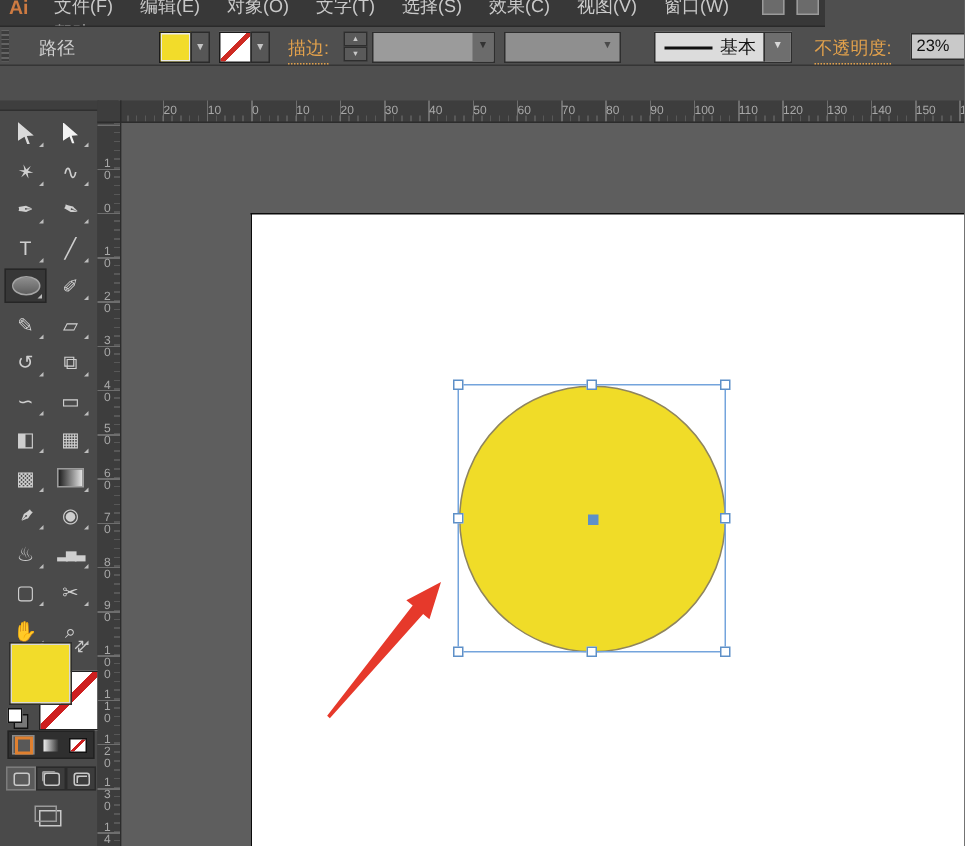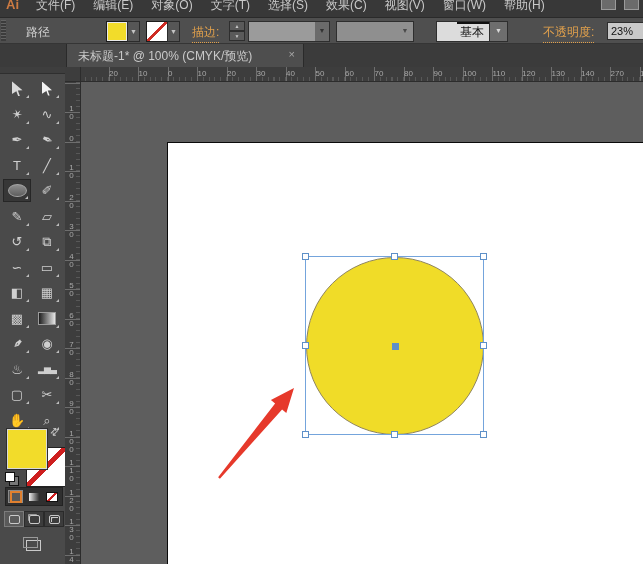--- a/index.html
+++ b/index.html
@@ -1,20 +1,20 @@
 <!DOCTYPE html>
 <html><head>
 <meta charset="utf-8">
 <style>
   html,body{margin:0;padding:0;background:#333;}
   #app{position:relative;width:643px;height:564px;overflow:hidden;
        font-family:"Liberation Sans","DejaVu Sans",sans-serif;
        background:#4F4F4F;user-select:none;}
   
-  #menubar{position:absolute;left:0;top:0;width:643px;height:17px;background:#383838;
+  #menubar{position:absolute;left:0;top:0;width:550px;height:17px;background:#383838;
            overflow:hidden;border-bottom:1px solid #2A2A2A;}
   #menubar-inner{display:flex;align-items:flex-start;margin-top:-5px;}
   #app-logo{color:#CE7B42;font-weight:bold;font-size:13px;padding:2px 8px 0 6px;}
   .menu-item{color:#C9C9C9;font-size:12px;padding:2px 9px;white-space:nowrap;}
   #win-icons{position:absolute;right:4px;top:-2px;display:flex;gap:8px;}
   .win-icon{width:13px;height:10px;border:1px solid #9A9A9A;background:#6B6B6B;}
   
   #controlbar{position:absolute;left:0;top:18px;width:643px;height:25px;background:#4F4F4F;
               border-bottom:1px solid #353535;}
   #cb-grip{position:absolute;left:1px;top:2px;width:5px;height:21px;
@@ -32,21 +32,21 @@
   #cb-stepper{position:absolute;left:229px;top:3px;width:16px;height:21px;}
   .step-btn{width:16px;height:10px;background:#5A5A5A;border:1px solid #2E2E2E;box-sizing:border-box;
             color:#C9C9C9;font-size:5px;text-align:center;line-height:8px;}
   .cb-dropdown{position:absolute;top:3px;height:21px;box-sizing:border-box;border:1px solid #2E2E2E;}
   #cb-strokeweight{left:248px;width:82px;background:#9B9B9B;}
   #cb-strokeweight .dd-btn{position:absolute;right:0;top:0;width:14px;height:19px;background:#6B6B6B;
                            color:#333;font-size:7px;text-align:center;line-height:18px;}
   #cb-brush{left:336px;width:78px;background:#8F8F8F;}
   #cb-brush .dd-btn{position:absolute;right:2px;top:0;width:12px;height:19px;color:#4A4A4A;
                     font-size:7px;text-align:center;line-height:18px;}
-  #cb-style{left:436px;width:72px;background:#DCDCDC;display:flex;align-items:center;flex-direction:column;}
+  #cb-style{left:436px;width:92px;background:#DCDCDC;display:flex;align-items:center;}
   #cb-style .line-swatch{display:inline-block;width:32px;height:2px;background:#101010;margin:0 5px 0 6px;}
   #cb-style .style-text{font-size:12px;color:#141414;}
   #cb-style .dd-btn{position:absolute;right:0;top:0;width:17px;height:19px;background:#6E6E6E;
                     color:#D8D8D8;font-size:7px;text-align:center;line-height:18px;border-left:1px solid #2E2E2E;}
   #cb-opacity-value{position:absolute;left:607px;top:4px;width:32px;height:16px;background:#C9C9C9;
                     border:1px solid #2E2E2E;font-size:11px;color:#111;padding:0 0 0 3px;line-height:16px;}
   
   #tabbar{position:absolute;left:0;top:44px;width:643px;height:23px;background:#3B3B3B;
           border-bottom:1px solid #2D2D2D;}
   #doc-tab{position:absolute;left:66px;top:0;width:236px;height:23px;background:#4E4E4E;
@@ -179,26 +179,20 @@
     </div>
     <div class="cb-dropdown" id="cb-style" data-name="graphic-style-dropdown">
       <span class="line-swatch" data-name="style-line-swatch"></span>
       <span class="style-text" data-name="style-value">基本</span>
       <div class="dd-btn" data-name="style-dropdown-arrow-icon">▼</div>
     </div>
     <span class="cb-label orange" style="left:543px" data-name="opacity-label">不透明度:</span>
     <div id="cb-opacity-value" data-name="opacity-input">23%</div>
   </div>
 
-  <div id="tabbar" data-name="document-tab-bar">
-    <div id="doc-tab" data-name="document-tab">
-      <span class="tab-title" data-name="document-tab-title">未标题-1* @ 100% (CMYK/预览)</span>
-      <span class="tab-close" data-name="tab-close-icon">×</span>
-    </div>
-  </div>
 
   <div id="toolbar" data-name="tools-panel">
     <div id="toolbar-header" data-name="tools-panel-header"></div>
     <div id="toolbar-grid" data-name="toolbar-grid">
         <div class="tool-cell" data-name="selection-tool-button">
           <span class="tool-glyph" data-name="selection-tool-icon"></span>
         </div>
         <div class="tool-cell" data-name="direct-selection-tool-button">
           <span class="tool-glyph" data-name="direct-selection-tool-icon"></span>
         </div>
@@ -327,21 +321,21 @@
       <span class="hlabel" data-name="ruler-label" style="left: 250.5px;">50</span>
       <span class="hlabel" data-name="ruler-label" style="left: 280px;">60</span>
       <span class="hlabel" data-name="ruler-label" style="left: 309.5px;">70</span>
       <span class="hlabel" data-name="ruler-label" style="left: 339px;">80</span>
       <span class="hlabel" data-name="ruler-label" style="left: 368.5px;">90</span>
       <span class="hlabel" data-name="ruler-label" style="left: 398px;">100</span>
       <span class="hlabel" data-name="ruler-label" style="left: 427.5px;">110</span>
       <span class="hlabel" data-name="ruler-label" style="left: 457px;">120</span>
       <span class="hlabel" data-name="ruler-label" style="left: 486.5px;">130</span>
       <span class="hlabel" data-name="ruler-label" style="left: 516px;">140</span>
-      <span class="hlabel" data-name="ruler-label" style="left: 545.5px;">270</span>
+      <span class="hlabel" data-name="ruler-label" style="left: 545.5px;">150</span>
       <span class="hlabel" data-name="ruler-label" style="left: 575px;">160</span>
     </div>
   <div id="ruler-v" data-name="ruler-vertical">
       <span class="vlabel" data-name="ruler-label" style="top: 23px;">10</span>
       <span class="vlabel" data-name="ruler-label" style="top: 52.5px;">0</span>
       <span class="vlabel" data-name="ruler-label" style="top: 82px;">10</span>
       <span class="vlabel" data-name="ruler-label" style="top: 111.5px;">20</span>
       <span class="vlabel" data-name="ruler-label" style="top: 141px;">30</span>
       <span class="vlabel" data-name="ruler-label" style="top: 170.5px;">40</span>
       <span class="vlabel" data-name="ruler-label" style="top: 200px;">50</span>

